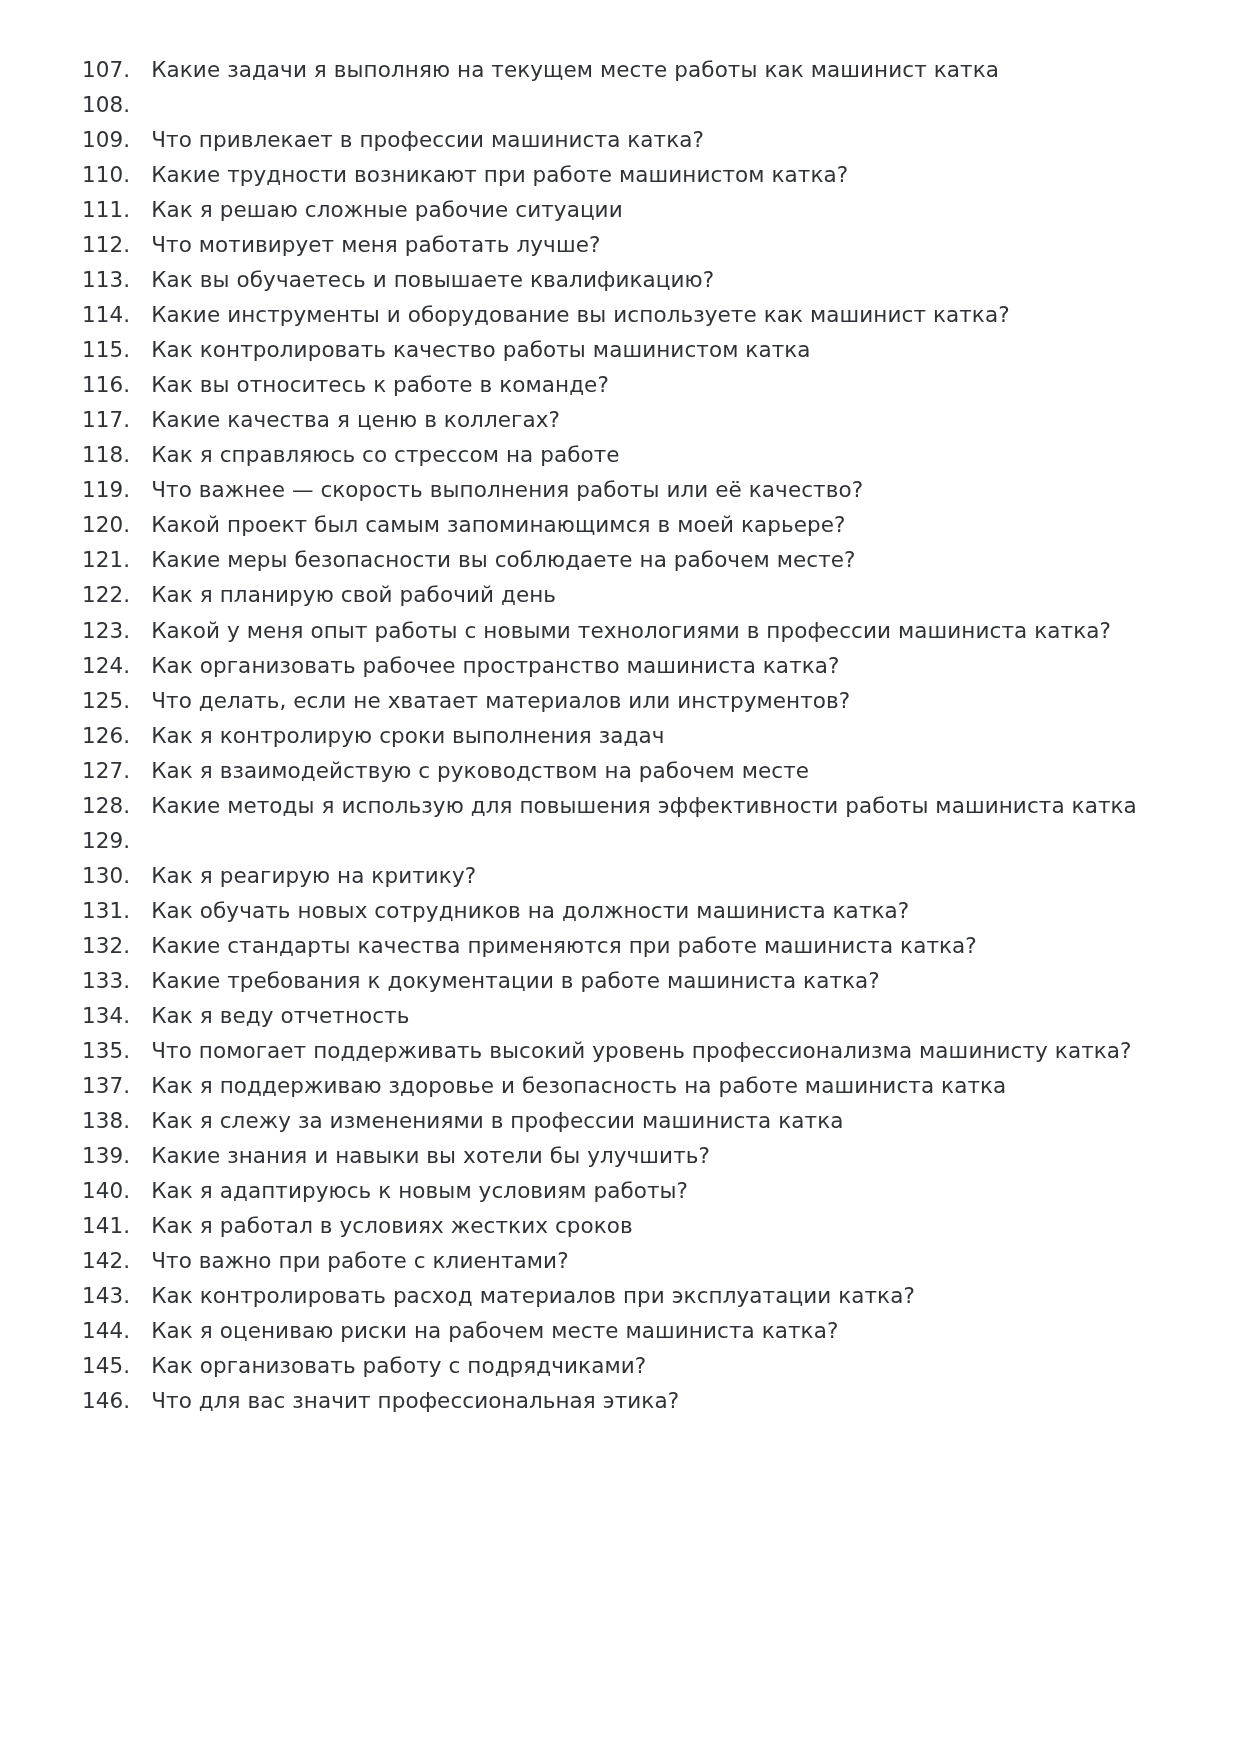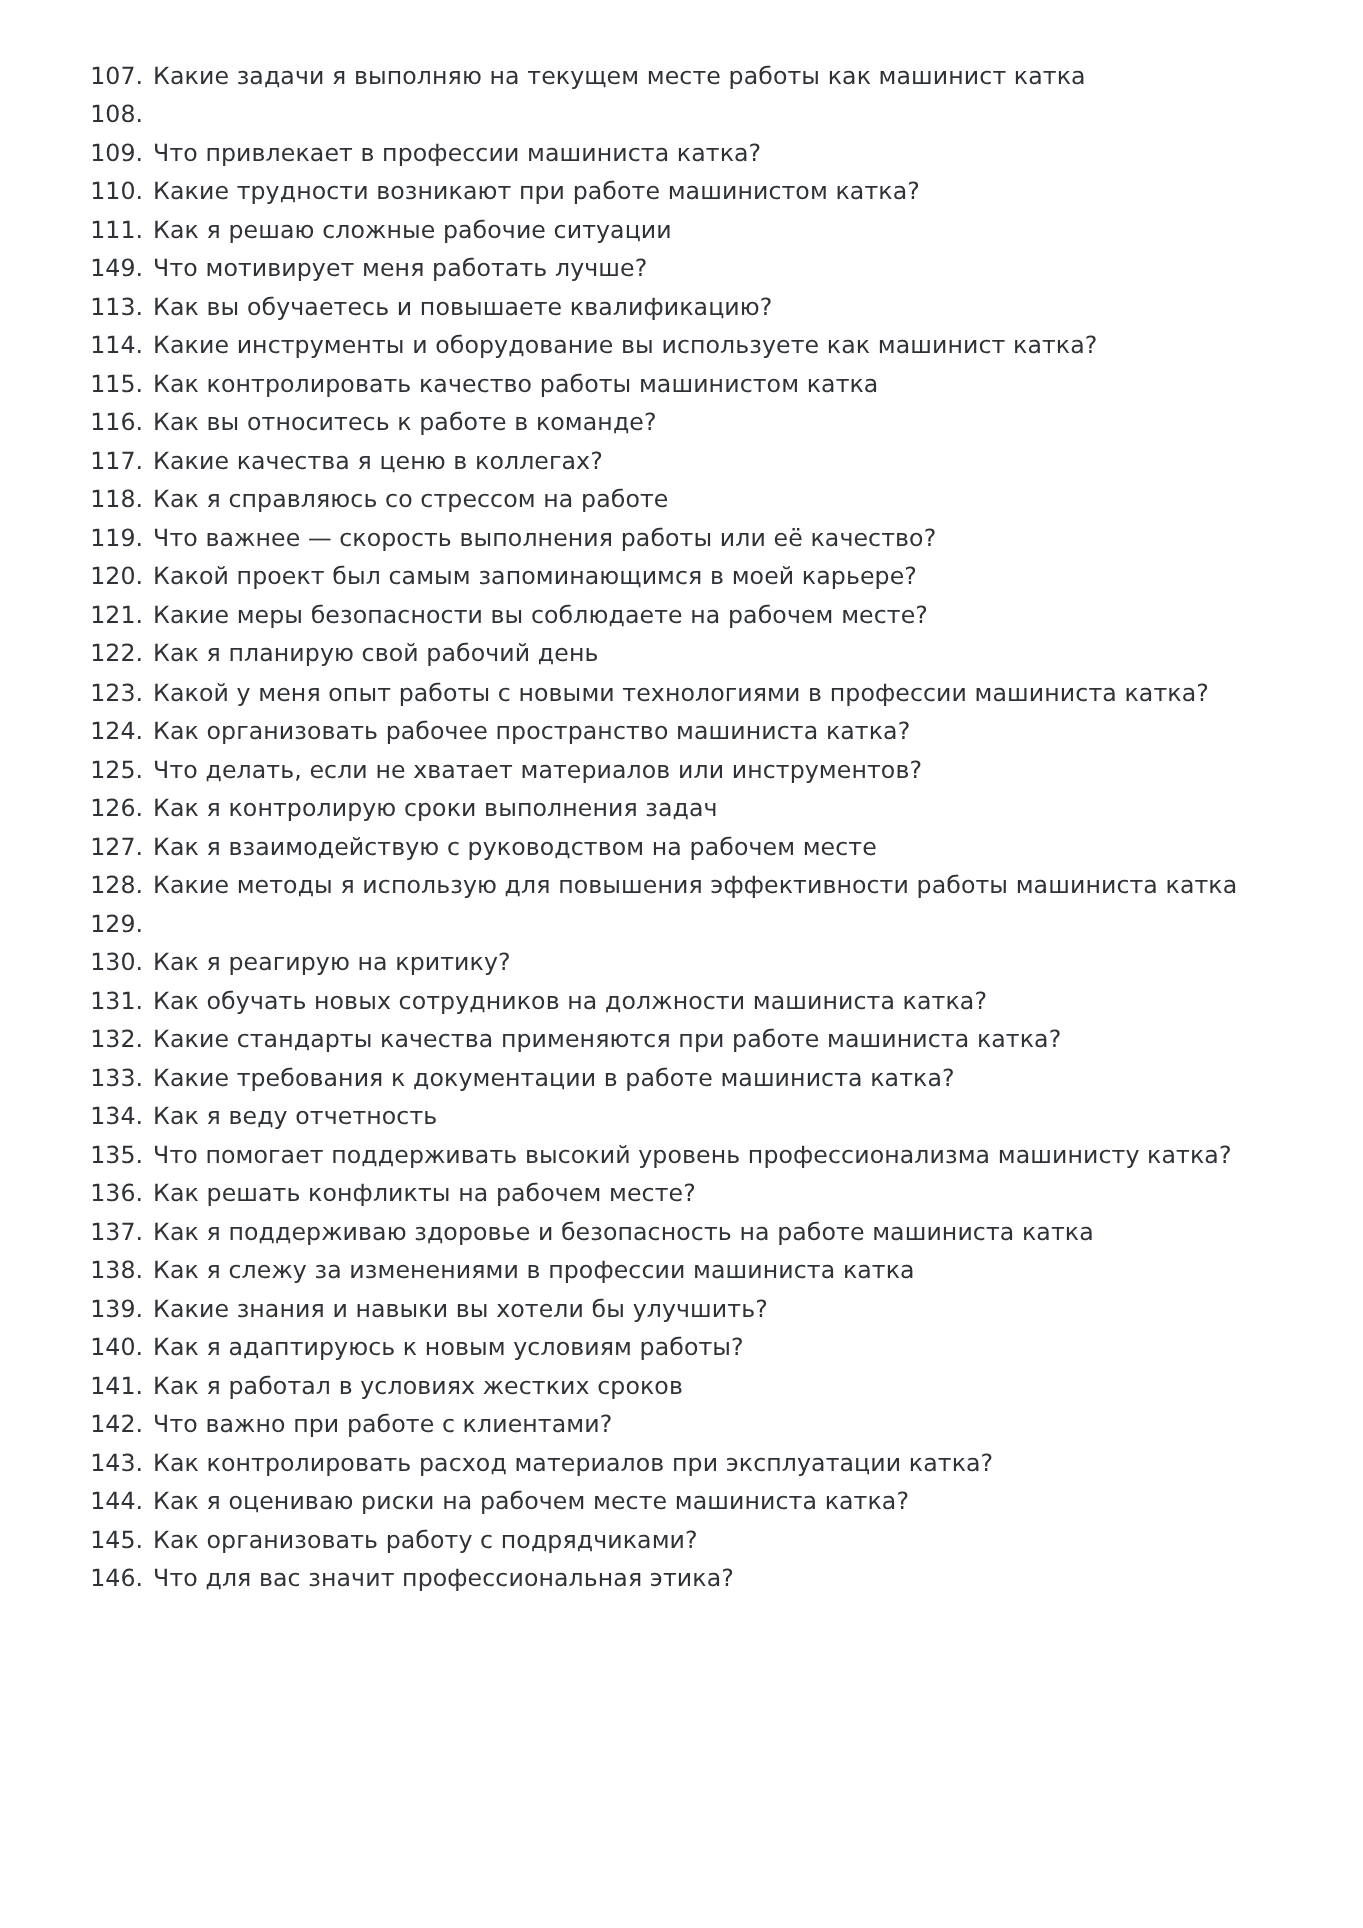--- a/index.html
+++ b/index.html
@@ -33,20 +33,21 @@
     color: #2f3337;
     letter-spacing: 0.08px;
     white-space: nowrap;
   }
   .q-num {
     flex: 0 0 auto;
     margin-right: 9px;
   }
   .q-text {
     flex: 0 1 auto;
+    margin-left: 12px;
   }
 </style>
 </head>
 <body>
 
 <div class="page">
   <ol class="question-list" id="question-list">
       <li class="question-item">
         <span class="q-num">107.</span>
         <span class="q-text">Какие задачи я выполняю на текущем месте работы как машинист катка</span>
@@ -60,21 +61,21 @@
       </li>
       <li class="question-item">
         <span class="q-num">110.</span>
         <span class="q-text">Какие трудности возникают при работе машинистом катка?</span>
       </li>
       <li class="question-item">
         <span class="q-num">111.</span>
         <span class="q-text">Как я решаю сложные рабочие ситуации</span>
       </li>
       <li class="question-item">
-        <span class="q-num">149.</span>
+        <span class="q-num">112.</span>
         <span class="q-text">Что мотивирует меня работать лучше?</span>
       </li>
       <li class="question-item">
         <span class="q-num">113.</span>
         <span class="q-text">Как вы обучаетесь и повышаете квалификацию?</span>
       </li>
       <li class="question-item">
         <span class="q-num">114.</span>
         <span class="q-text">Какие инструменты и оборудование вы используете как машинист катка?</span>
       </li>
@@ -153,24 +154,20 @@
         <span class="q-num">133.</span>
         <span class="q-text">Какие требования к документации в работе машиниста катка?</span>
       </li>
       <li class="question-item">
         <span class="q-num">134.</span>
         <span class="q-text">Как я веду отчетность</span>
       </li>
       <li class="question-item">
         <span class="q-num">135.</span>
         <span class="q-text">Что помогает поддерживать высокий уровень профессионализма машинисту катка?</span>
-      </li>
-      <li class="question-item">
-        <span class="q-num">136.</span>
-        <span class="q-text">Как решать конфликты на рабочем месте?</span>
       </li>
       <li class="question-item">
         <span class="q-num">137.</span>
         <span class="q-text">Как я поддерживаю здоровье и безопасность на работе машиниста катка</span>
       </li>
       <li class="question-item">
         <span class="q-num">138.</span>
         <span class="q-text">Как я слежу за изменениями в профессии машиниста катка</span>
       </li>
       <li class="question-item">

